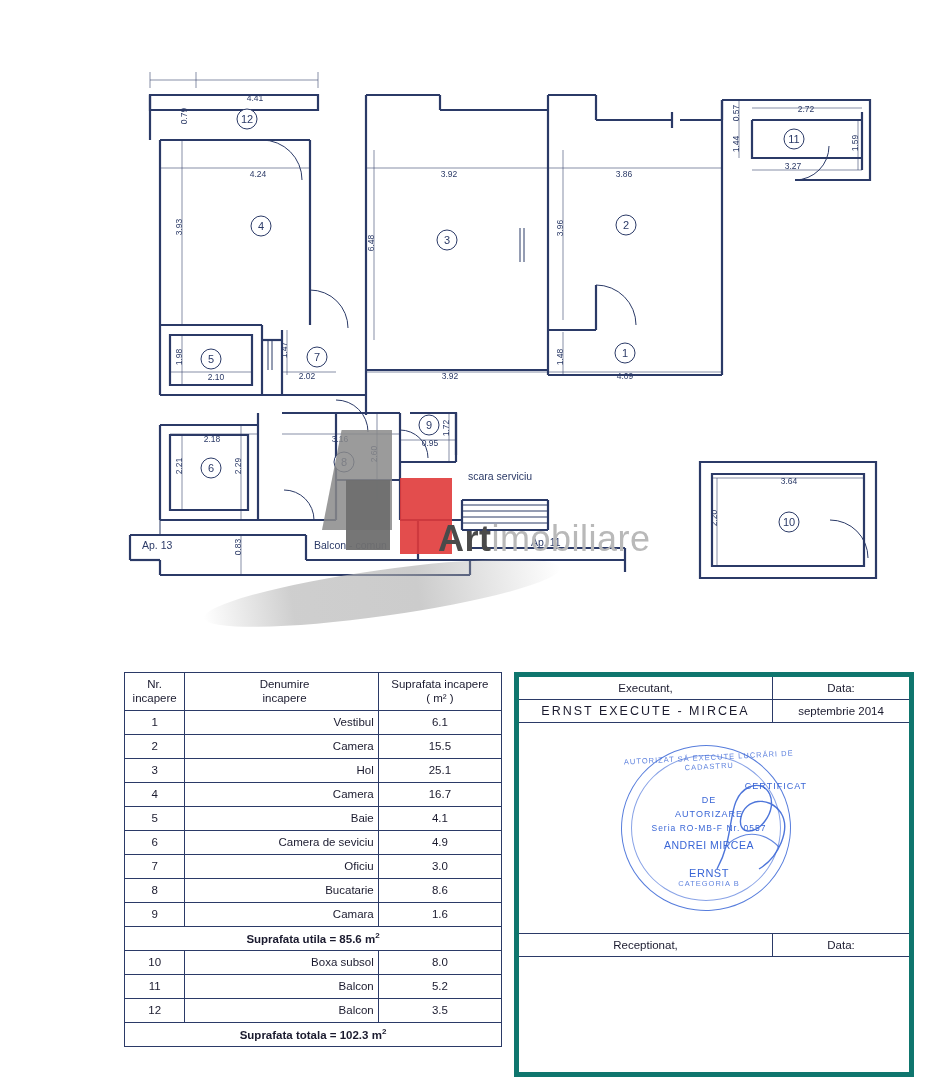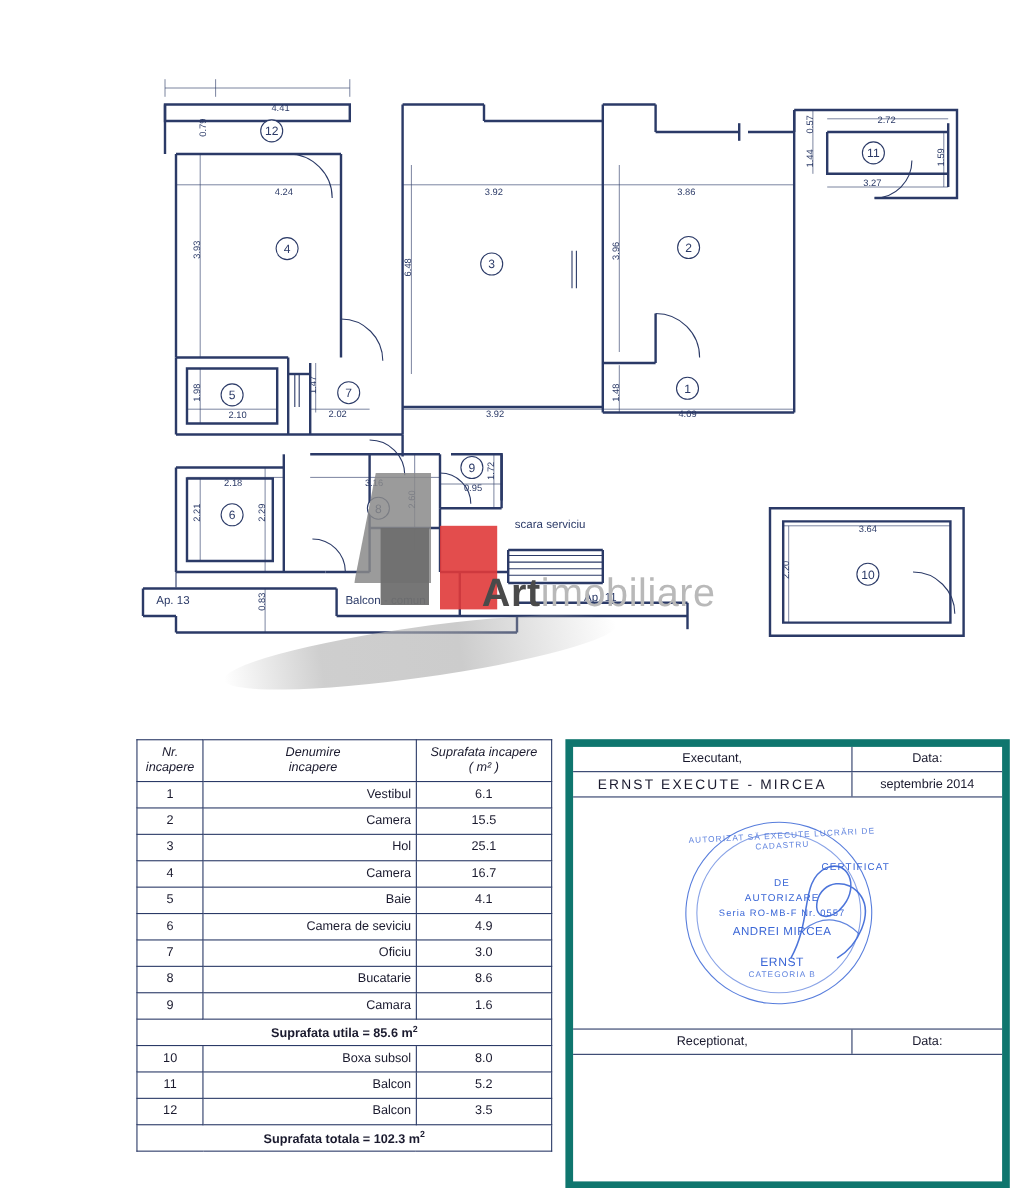--- a/index.html
+++ b/index.html
@@ -47,29 +47,29 @@
   
   .tables{position:absolute;left:124px;top:672px;width:690px;}
   table{border-collapse:collapse;}
   .rooms{width:378px;border:1px solid #2b3a67;float:left;}
   .rooms th,.rooms td{
     border:1px solid #2b3a67;
     font-size:11.5px;
     padding:4px 4px;
     height:15px;
   }
-  .rooms th{font-weight:400;text-align:center;line-height:1.25;font-style:italic;}
+  .rooms th{font-weight:400;text-align:center;line-height:1.25;}
   .c-nr{width:52px;text-align:center;}
   .c-name{width:190px;text-align:right;padding-left:10px !important;}
   .c-area{width:120px;text-align:center;}
   .total-row td{font-weight:700;text-align:center;font-size:11.5px;}
   .sup{font-size:8px;vertical-align:super;}
 
   .rightbox{
-    position:absolute;left:390px;top:0;width:390px;border:7px solid #0f766e;
+    position:absolute;left:390px;top:0;width:390px;border:5px solid #0f766e;
     height:395px;
   }
   .rb-row{display:flex;border-bottom:1px solid #2b3a67;}
   .rb-c1{flex:1;text-align:center;padding:5px 4px;font-size:11.5px;border-right:1px solid #2b3a67;}
   .rb-c2{width:128px;text-align:center;padding:5px 4px;font-size:11.5px;}
   .rb-exec{font-weight:400;}
   .rb-name{letter-spacing:2px;font-size:12.5px;padding:4px;}
   .rb-stampzone{height:210px;position:relative;border-bottom:1px solid #2b3a67;}
   .rb-foot{height:150px;}
 

